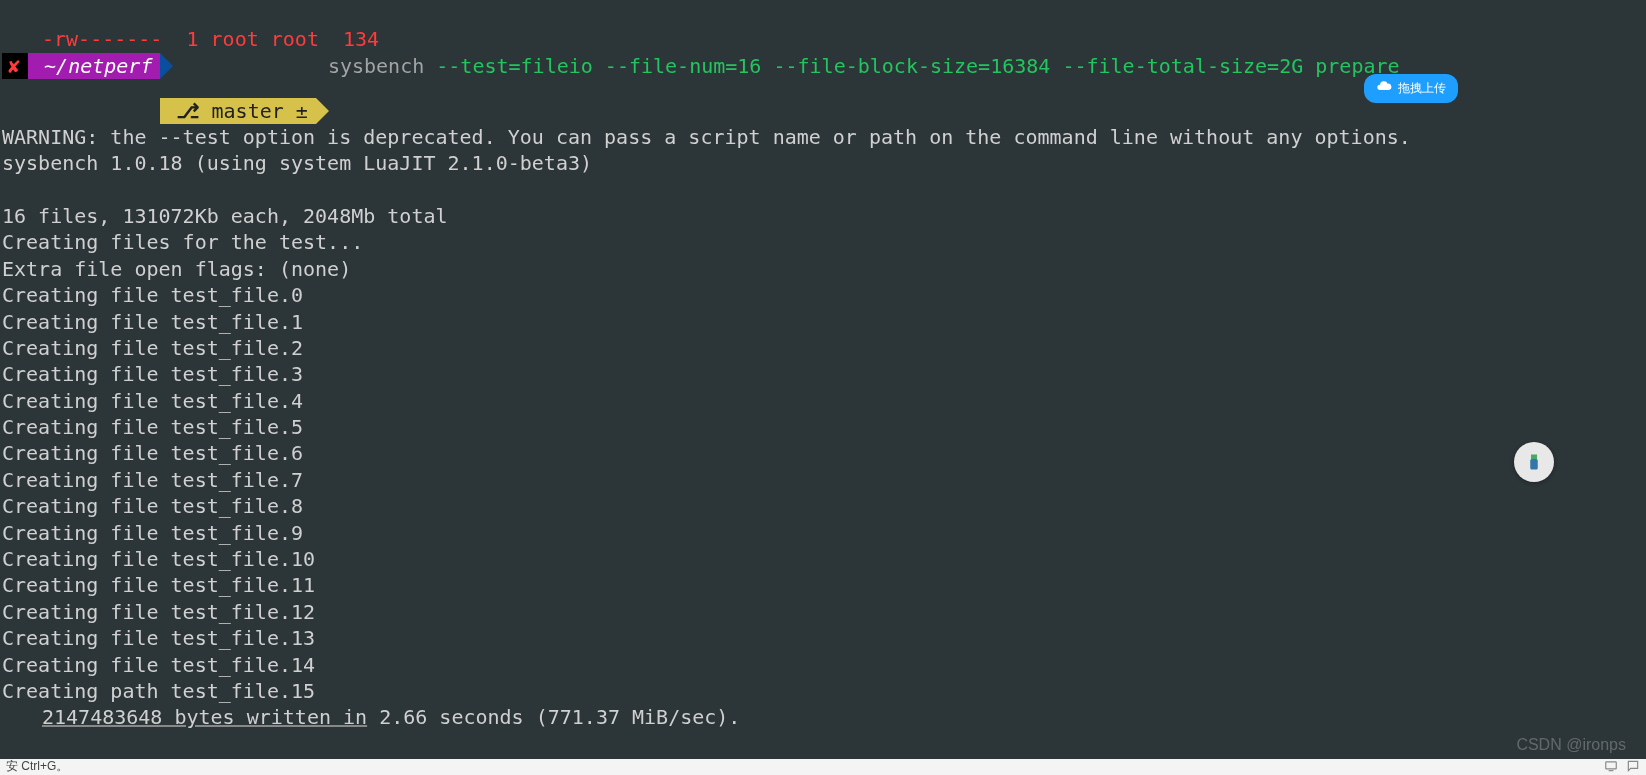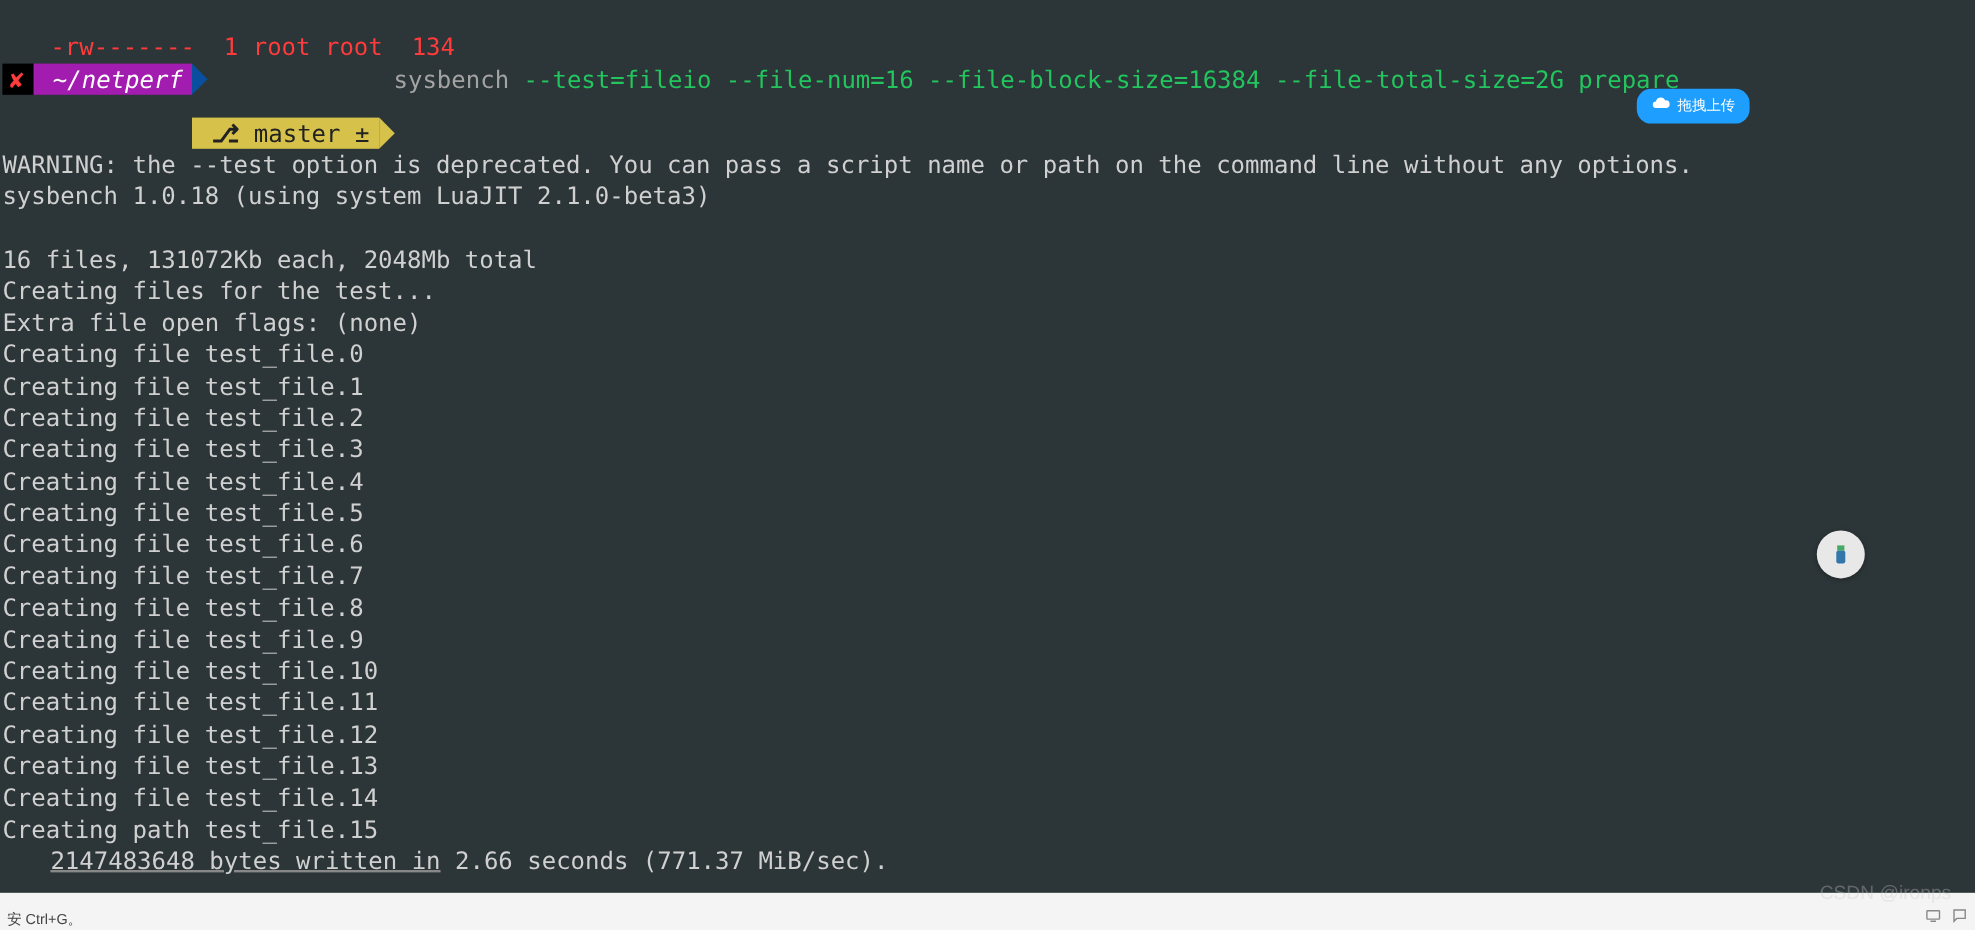--- a/index.html
+++ b/index.html
@@ -77,27 +77,27 @@
     justify-content: center;
     box-shadow: 0 1px 4px rgba(0,0,0,0.3);
   }
   .usb-badge svg { width: 18px; height: 18px; }
 
   .statusbar {
     position: absolute;
     bottom: 0;
     left: 0;
     right: 0;
-    height: 31px;
+    height: 16px;
     background: #f4f4f4;
     color: #444;
     font-size: 12px;
     font-family: sans-serif;
     display: flex;
-    align-items: flex-end;
+    align-items: flex-start;
     padding: 0 6px;
   }
   .statusbar .right {
     margin-left: auto;
     display: flex;
     align-items: center;
     gap: 8px;
     color: #888;
   }
   .statusbar svg { width: 14px; height: 14px; fill: #888; stroke: #888; }

